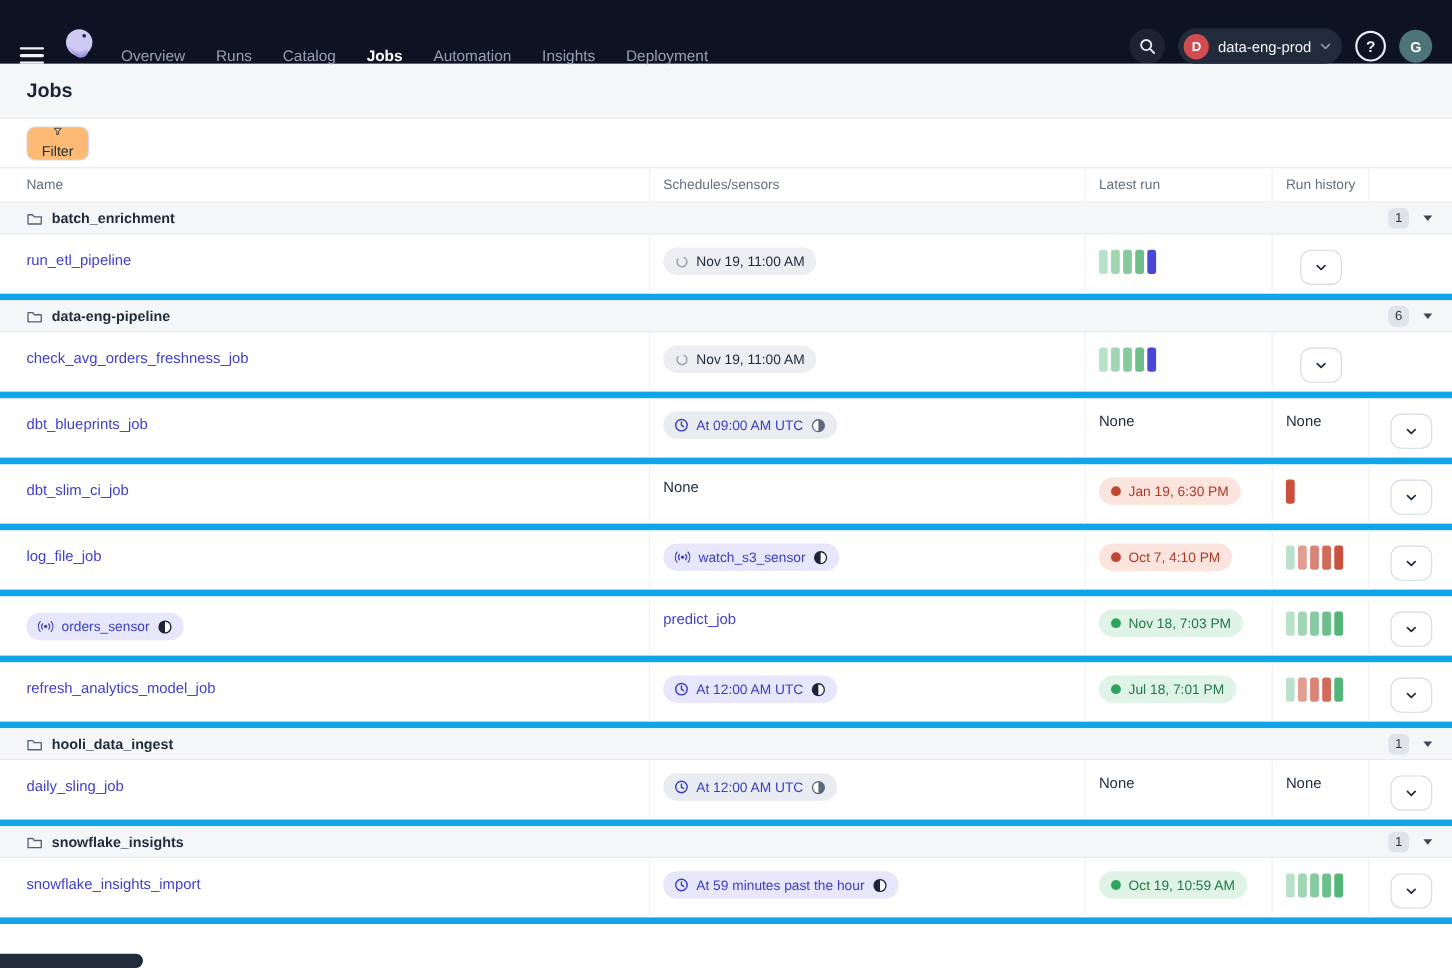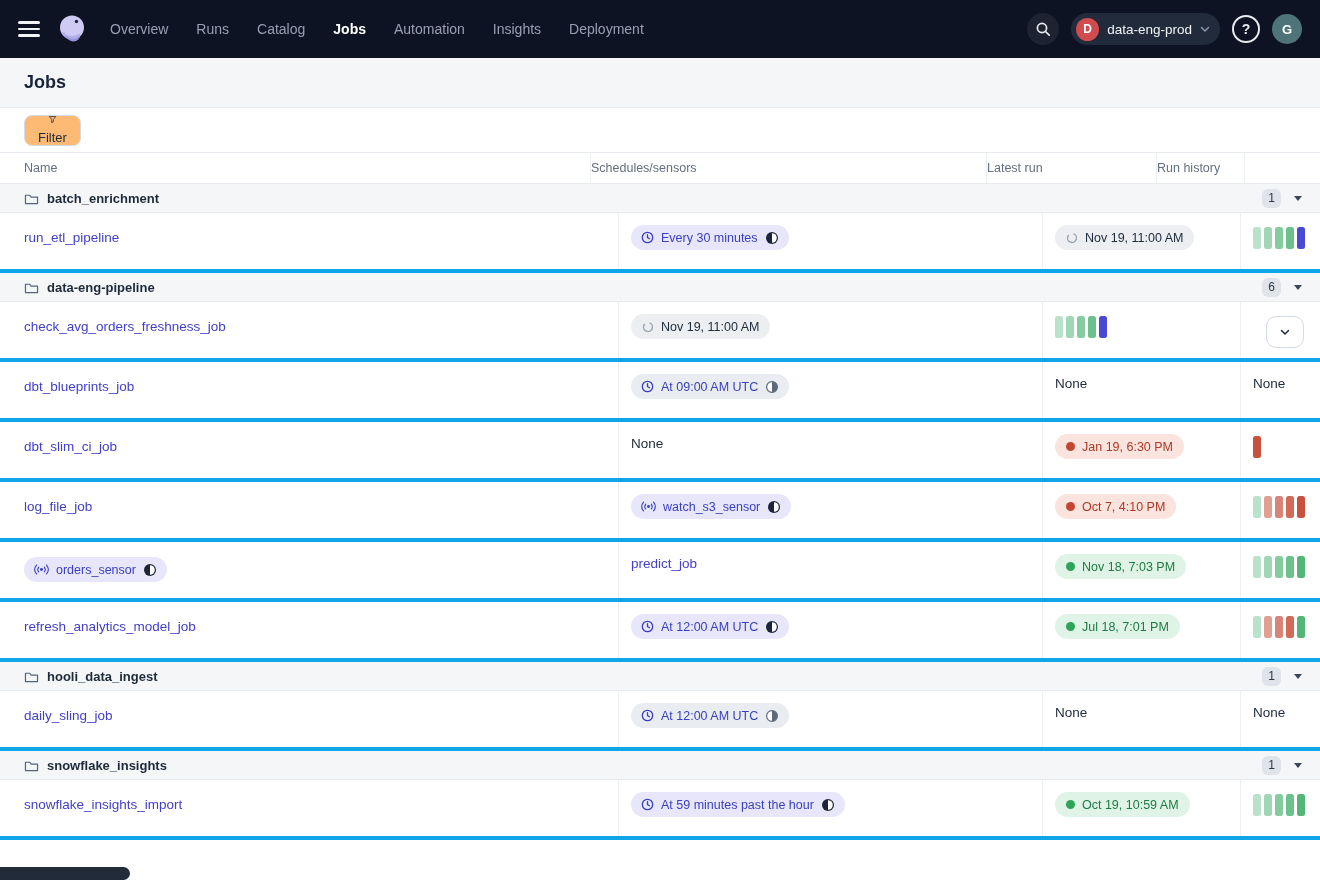--- a/index.html
+++ b/index.html
@@ -1,20 +1,20 @@
 <!DOCTYPE html>
 <html><head>
 <meta charset="utf-8">
 <style>
   * { box-sizing: border-box; margin: 0; padding: 0; }
   html,body { width:1320px; height:880px; overflow:hidden; background:#fff;
     font-family:"Liberation Sans", sans-serif; color:#1d2a3a; position:relative; }
 
   
-  .topnav { height:58px; background:#0d1322; display:flex; align-items:center; padding:0 18px; }
+  .topnav { height:58px; background:#0d1322; display:flex; align-items:flex-end; padding:0 18px; }
   .hamburger { width:22px; display:flex; flex-direction:column; gap:4px; cursor:pointer; margin-right:14px; }
   .hamburger span { height:2.5px; background:#f2f4f8; border-radius:2px; }
   .logo { width:36px; height:36px; margin-right:20px; display:flex; align-items:center; justify-content:center; }
   .nav-links { display:flex; gap:28px; align-items:center; }
   .nav-link { font-size:14px; color:#97a0b2; cursor:pointer; }
   .nav-link.active { color:#ffffff; font-weight:700; }
   .nav-spacer { flex:1; }
   .nav-right { display:flex; align-items:center; gap:12px; }
   .icon-circle { width:32px; height:32px; border-radius:50%; background:rgba(255,255,255,0.07);
     display:flex; align-items:center; justify-content:center; cursor:pointer; }
@@ -32,34 +32,34 @@
   .page-header { height:50px; background:#f5f6f8; border-bottom:1px solid #e5e8ec;
     display:flex; align-items:center; padding:0 24px; }
   .page-title { font-size:18px; font-weight:700; color:#17243a; }
   .toolbar { height:44px; display:flex; align-items:center; padding:0 24px; background:#fff; }
   .filter-btn { display:inline-flex; align-items:center; gap:7px; height:31px; padding:0 13px;
     border:1px solid #d4dae2; border-radius:8px; background:#fdba74; font-size:13px; color:#1d2a3a; cursor:pointer;flex-direction:column; }
 
   
   .grid-cols { display:grid; grid-template-columns:590px 396px 170px 88px 76px; }
   .thead { height:32px; border-top:1px solid #e7eaee; border-bottom:1px solid #e7eaee; align-items:center; }
-  .thead .hc { font-size:12.5px; color:#646f81; height:100%; display:flex; align-items:center; }
+  .thead .hc { font-size:12.5px; color:#646f81; padding-left:12px; height:100%; display:flex; align-items:center; }
   .thead .hc:first-child { padding-left:24px; }
   .thead .hc + .hc { border-left:1px solid #edf0f3; }
 
   .group-row { height:29px; background:#f4f6f8; border-bottom:1px solid #e7eaee; display:flex;
     align-items:center; padding:0 18px 0 24px; cursor:pointer; }
   .group-row .gname { font-size:13px; font-weight:700; color:#1d2a3a; margin-left:8px; }
   .group-row .spacer { flex:1; }
   .count-badge { background:#e0e4ea; border-radius:6px; min-width:19px; height:19px; padding:0 5px;
     font-size:12px; color:#2c3748; display:flex; align-items:center; justify-content:center; }
   .caret { width:0; height:0; border-left:4.5px solid transparent; border-right:4.5px solid transparent;
     border-top:5.5px solid #3d4656; margin-left:13px; cursor:pointer; }
 
-  .job-row { height:60px; border-bottom:4px solid #0ea5e9;gap:28px; }
+  .job-row { height:60px; border-bottom:6px solid #0ea5e9; }
   .job-row .c { padding:12px 12px 0 12px; }
   .job-row .c + .c { border-left:1px solid #edf0f3; }
   .job-row .c:first-child { padding-left:24px; padding-top:15px; }
   .job-link { font-size:13.5px; color:#4340c8; text-decoration:none; cursor:pointer; }
   .cell-text { font-size:13.5px; color:#1d2a3a; }
 
   .chip { display:inline-flex; align-items:center; gap:7px; height:25px; padding:0 10px;
     border-radius:13px; font-size:12.5px; color:#3a3fc0; cursor:pointer; white-space:nowrap; }
   .chip-on { background:#e7e6fb; }
   .chip-off { background:#e9ecf0; }
@@ -155,33 +155,20 @@
       <svg width="15" height="13" viewBox="0 0 16 14">
         <path d="M1.5 3.5v9h13v-7H7.6L6.1 3.5z" fill="none" stroke="#55627a" stroke-width="1.3" stroke-linejoin="round"></path>
       </svg>
       <span class="gname">batch_enrichment</span>
       <span class="spacer"></span>
       <span class="count-badge">1</span>
       <span class="caret"></span>
     </div>
     <div class="grid-cols job-row">
       <div class="c"><a class="job-link">run_etl_pipeline</a></div>
-      <div class="c"><span class="chip chip-on">
-          <svg width="13" height="13" viewBox="0 0 14 14">
-            <circle cx="7" cy="7" r="5.6" fill="none" stroke="currentColor" stroke-width="1.4"></circle>
-            <path d="M7 4v3.2l2.2 1.2" fill="none" stroke="currentColor" stroke-width="1.4" stroke-linecap="round"></path>
-          </svg>
-          <span>Every 30 minutes</span>
-          <span class="tog">
-            <svg width="14" height="14" viewBox="0 0 14 14">
-              <circle cx="7" cy="7" r="6" fill="#1b2438"></circle>
-              <path d="M7 2.2a4.8 4.8 0 0 1 0 9.6z" fill="#ffffff"></path>
-            </svg>
-          </span>
-        </span></div>
       <div class="c"><span class="pill in_progress">
           <svg width="12" height="12" viewBox="0 0 14 14">
             <circle cx="7" cy="7" r="5.2" fill="none" stroke="#98a2b0" stroke-width="1.6" stroke-dasharray="26 8" transform="rotate(-70 7 7)"></circle>
           </svg>
           <span>Nov 19, 11:00 AM</span>
         </span></div>
       <div class="c"><span class="bars">
           <span class="bar" style="background: rgb(83, 181, 119); opacity: 0.4;"></span>
           <span class="bar" style="background: rgb(83, 181, 119); opacity: 0.55;"></span>
           <span class="bar" style="background: rgb(83, 181, 119); opacity: 0.7;"></span>

